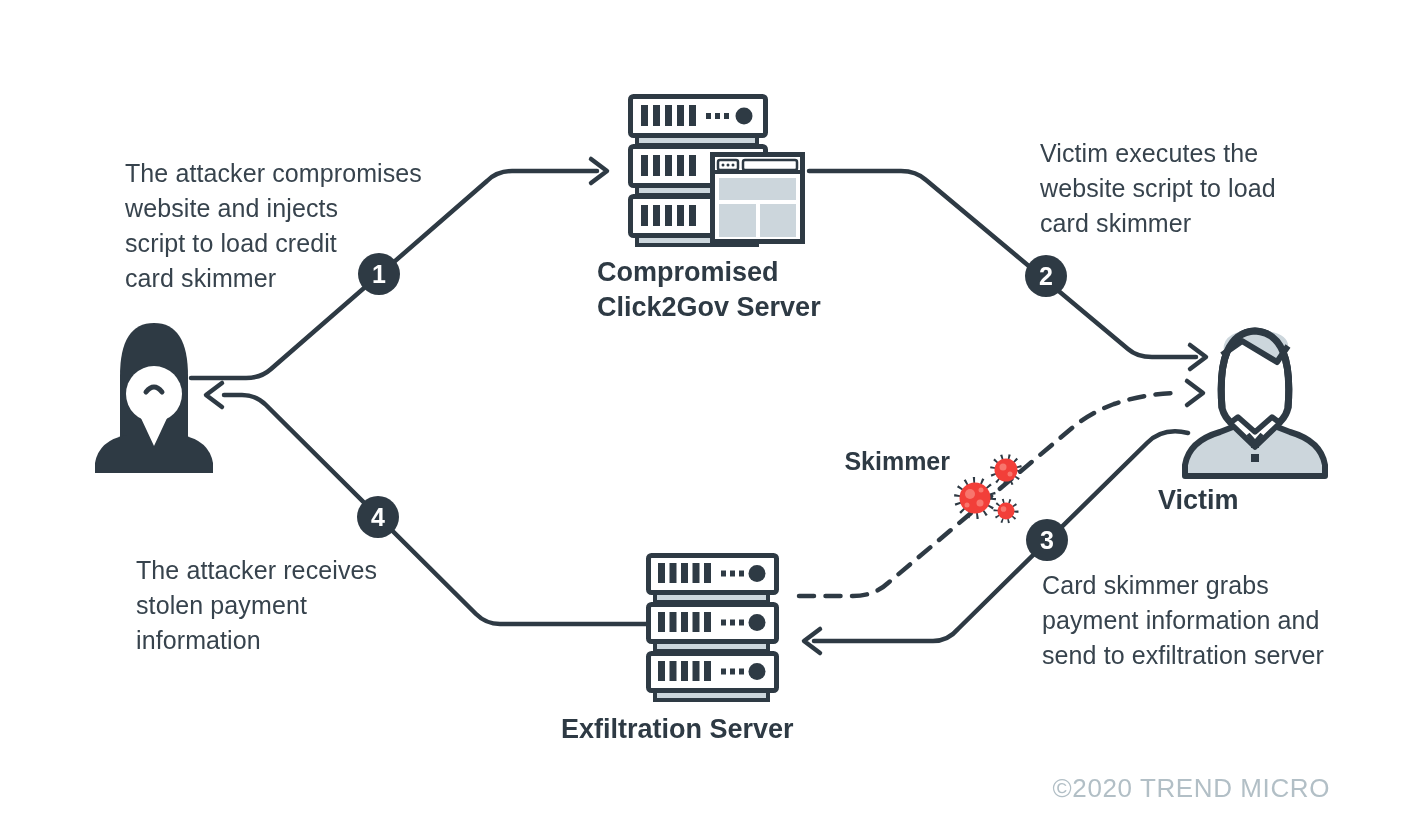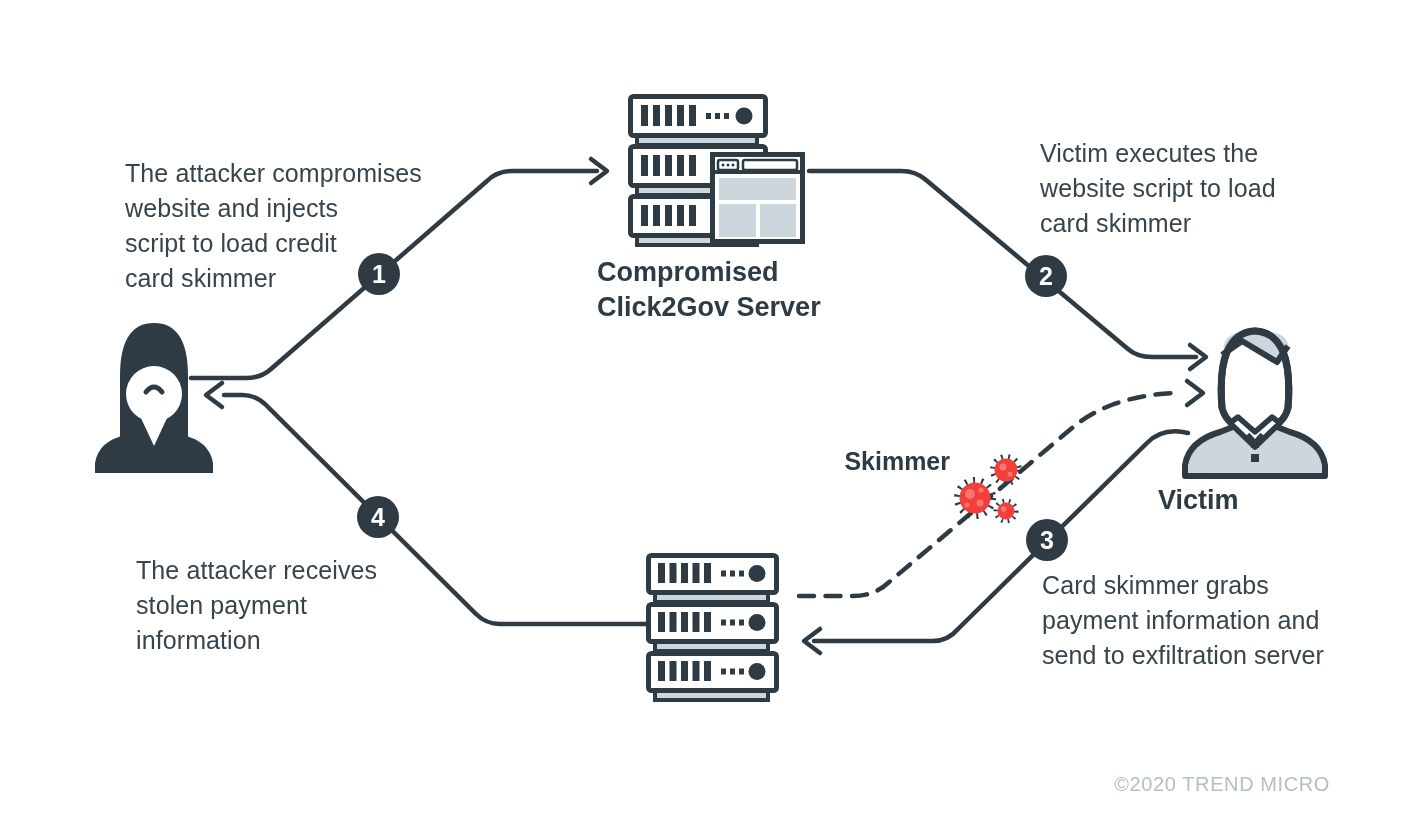--- a/index.html
+++ b/index.html
@@ -21,21 +21,21 @@
   }
   .node-label{
     position:absolute;z-index:2;font-size:27px;line-height:35px;font-weight:700;
     color:#2e3a44;white-space:pre-line;
   }
   .skimmer-label{
     position:absolute;z-index:2;font-size:25px;font-weight:700;color:#2e3a44;
     text-align:right;
   }
   .copyright{
-    position:absolute;z-index:2;font-size:20px;color:#b2bfc6;letter-spacing:0.6px;
+    position:absolute;z-index:2;font-size:26px;color:#b2bfc6;letter-spacing:0.6px;
     font-weight:400;
   }
 </style>
 </head>
 <body>
 
 <div class="canvas">
 
   <svg class="lines-layer" width="1427" height="839" viewBox="0 0 1427 839">
     <g fill="none" stroke="#2e3a44" stroke-width="4.5" stroke-linecap="round" stroke-linejoin="round">
@@ -208,17 +208,18 @@
   <div class="step-text" style="left:136px;top:553px;width:340px">The attacker receives
 stolen payment
 information</div>
   <div class="step-text" style="left:1042px;top:568px;width:380px">Card skimmer grabs
 payment information and
 send to exfiltration server</div>
 
   <div class="node-label" style="left:597px;top:255px;width:240px">Compromised
 Click2Gov Server</div>
   <div class="node-label" style="left:1158px;top:483px;width:200px">Victim</div>
+  <div class="node-label" style="left:561px;top:712px;width:300px">Exfiltration Server</div>
   <div class="skimmer-label" style="left:780px;top:447px;width:170px">Skimmer</div>
 
   <div class="copyright" style="right:97px;top:773px">©2020 TREND MICRO</div>
 
 </div>
 
 </body></html>

